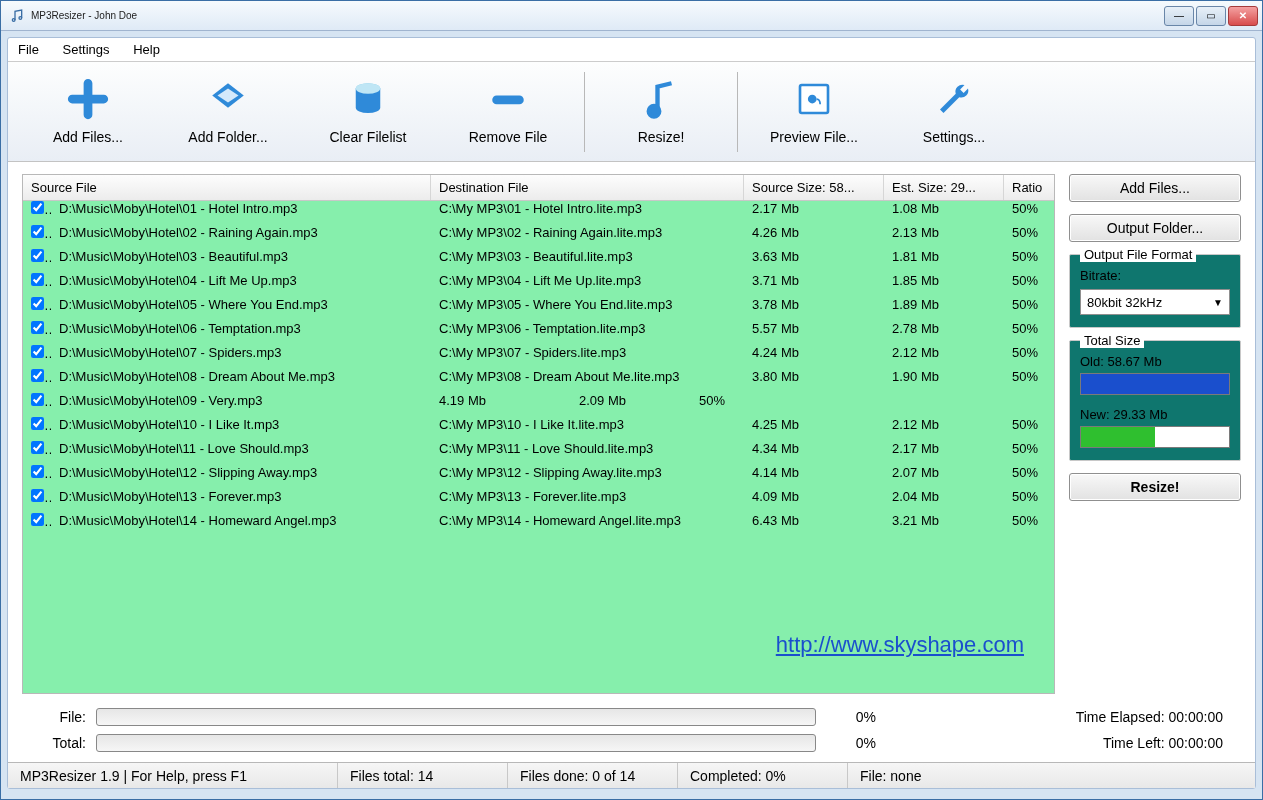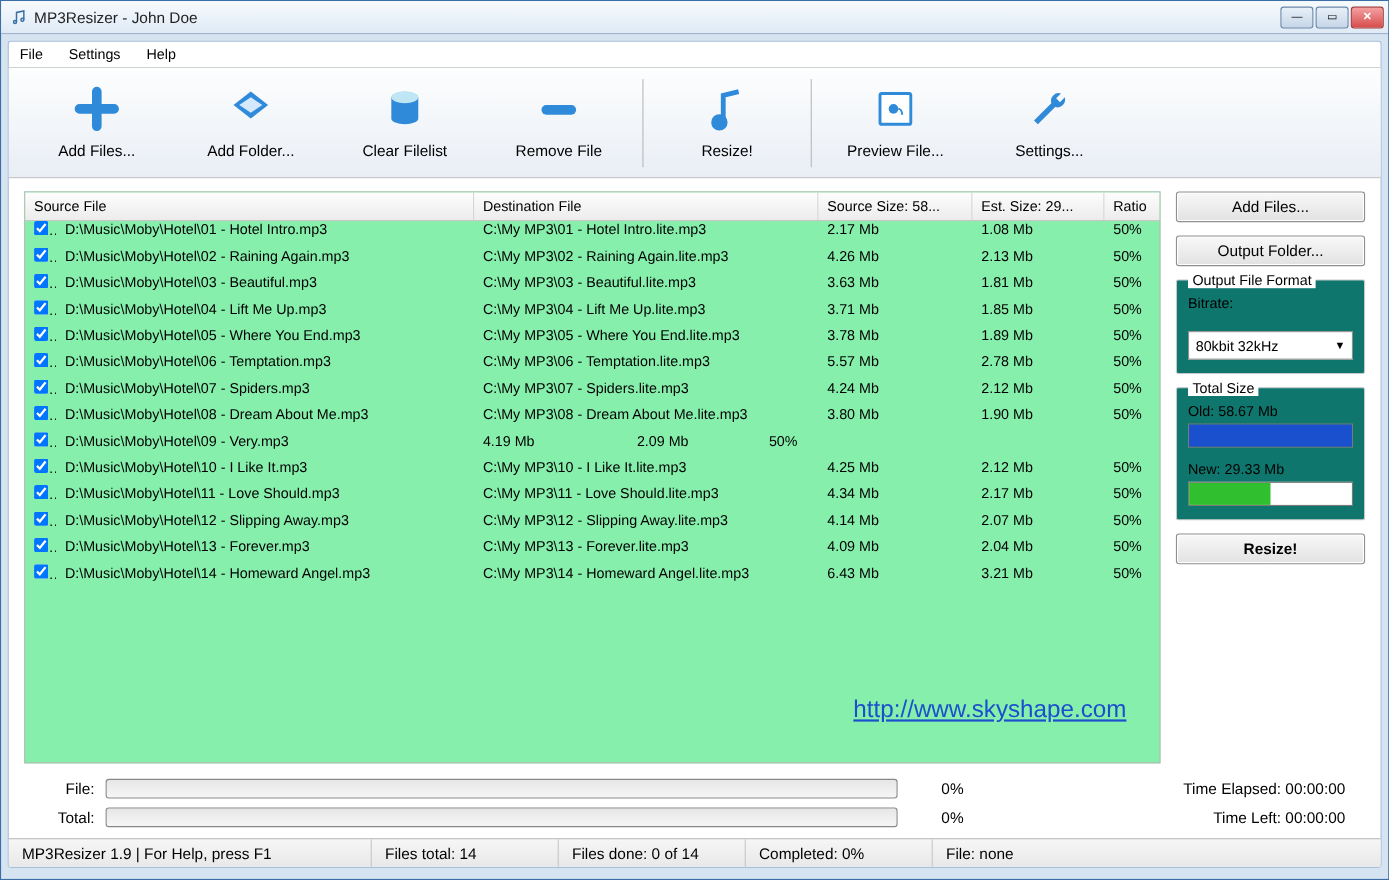--- a/index.html
+++ b/index.html
@@ -14,21 +14,21 @@
 }
 .titlebar {
   height: 30px;
   background: linear-gradient(#f6fafd, #dfeaf6);
   border-bottom: 1px solid #a0b4cf;
   display: flex;
   align-items: center;
   padding: 0 4px 0 8px;
 }
 .titlebar .app-icon { width: 16px; height: 16px; margin-right: 6px; color:#3a6ea5; }
-.titlebar .title { flex: 1; font-size: 14px; color: #222; }
+.titlebar .title { flex: 1; font-size: 10px; color: #222; }
 .win-controls { display: flex; gap: 2px; }
 .win-btn {
   width: 30px; height: 20px;
   border: 1px solid #6986a8;
   border-radius: 3px;
   background: linear-gradient(#e8f0f8, #c5d6e8);
   font-size: 10px; line-height: 18px; text-align: center;
   cursor: pointer;
 }
 .win-btn.close { background: linear-gradient(#f4a1a1, #d84c4c); color: #fff; border-color:#a53a3a; font-weight:bold; }
@@ -361,21 +361,21 @@
       </div>
     </div>
 
     <div class="side-panel">
       <button class="side-btn">Add Files...</button>
       <button class="side-btn">Output Folder...</button>
 
       <div class="side-group">
         <span class="g-title">Output File Format</span>
         <div class="g-body">
-          <div style="margin-bottom:18px">Bitrate:</div>
+          <div style="margin-bottom:6px">Bitrate:</div>
           <div class="select-wrap">
             <span>80kbit 32kHz</span>
             <span class="chev">▼</span>
           </div>
         </div>
       </div>
 
       <div class="side-group">
         <span class="g-title">Total Size</span>
         <div class="g-body">

